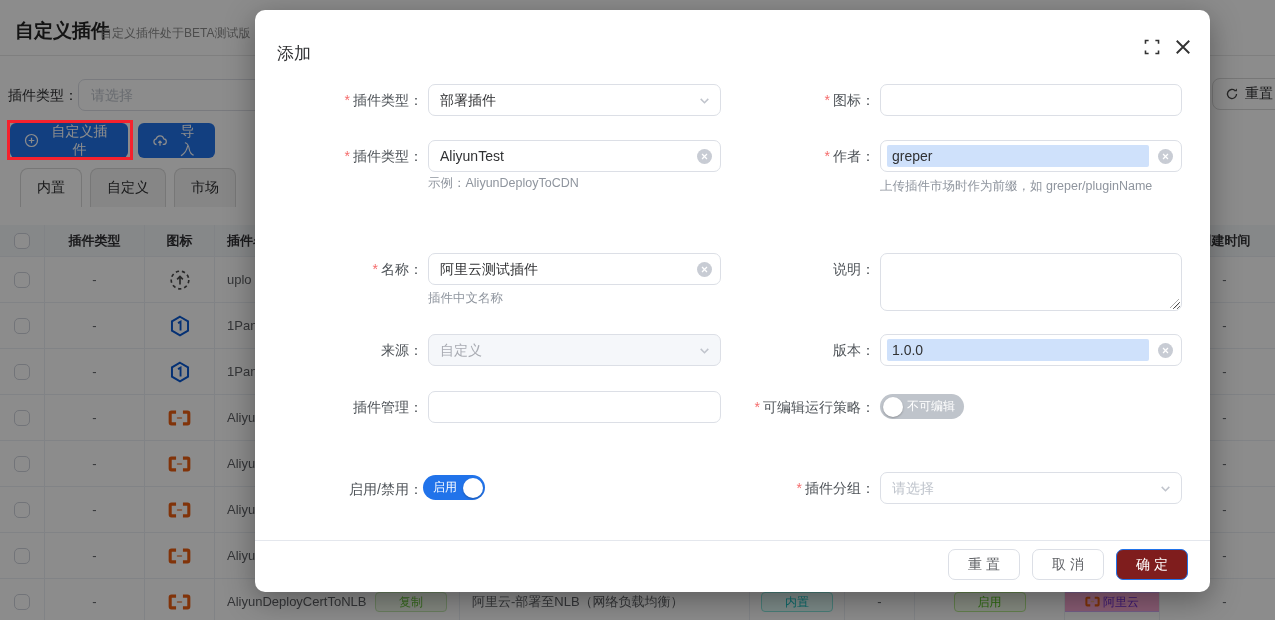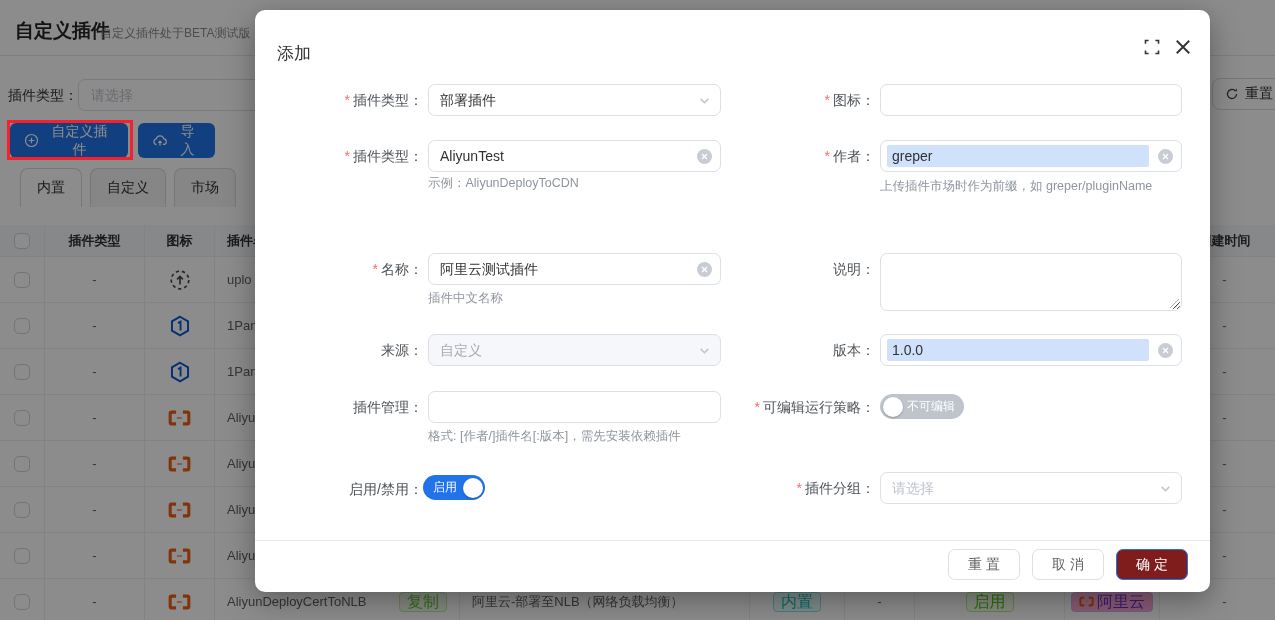--- a/index.html
+++ b/index.html
@@ -31,21 +31,21 @@
 
   
   .tablewrap { position:absolute; left:0; top:225px; width:1300px; }
   .trow { display:flex; border-bottom:1px solid #ebeef5; background:#fff; }
   .trow.head { height:32px; background:#f5f7fa; font-weight:bold; color:#303133; }
   .trow.body { height:46px; color:#606266; }
   .tcell { display:flex; align-items:center; justify-content:center; font-size:13px; border-right:1px solid #ebeef5;
     overflow:hidden; white-space:nowrap; flex:none; }
   .tcell.left { justify-content:flex-start; padding:0 12px; }
   .cbx { width:16px; height:16px; border:1px solid #cfd3dc; border-radius:5px; background:#fff; }
-  .tag { font-size:16px; line-height:18px; padding:0 7px; border-radius:4px; display:inline-flex; align-items:center; gap:3px; }
+  .tag { font-size:12px; line-height:18px; padding:0 23px; border-radius:4px; display:inline-flex; align-items:center; gap:3px; }
   .tag-copy   { color:#67c23a; background:#f0f9eb; border:1px solid #c2e7b0; }
   .tag-cyan   { color:#13c2c2; background:#e6fffb; border:1px solid #87e8de; }
   .tag-green  { color:#52c41a; background:#f6ffed; border:1px solid #b7eb8f; }
   .tag-purple { color:#722ed1; background:#f9a8d4; border:1px solid #d3adf7; }
   .name-cell { gap:8px; }
   .name-cell .nm { overflow:hidden; }
   .name-cell .tag { margin-left:auto; }
 
   
   .overlay { position:absolute; inset:0; background:rgba(0,0,0,0.45); z-index:50; }
@@ -481,21 +481,20 @@
               <path d="M4.7 4.7l4.6 4.6M9.3 4.7L4.7 9.3" stroke="#fff" stroke-width="1.2"></path>
             </svg>
           </span>
       </div>
     </div>
 
     <div class="frow lc" style="left:0;top:381px;">
       <div class="flabel"><span>插件管理：</span></div>
       <div class="fctl noicon"></div>
     </div>
-    <div class="hint lc-hint" style="top:418px;">格式: [作者/]插件名[:版本]，需先安装依赖插件</div>
     <div class="frow rc" style="left:0;top:381px;">
       <div class="flabel"><span class="req">*</span><span>可编辑运行策略：</span></div>
     </div>
     <div class="switch switch-off">
       <span>不可编辑</span>
       <span class="knob"></span>
     </div>
 
     <div class="frow lc" style="left:0;top:463px;">
       <div class="flabel"><span>启用/禁用：</span></div>

